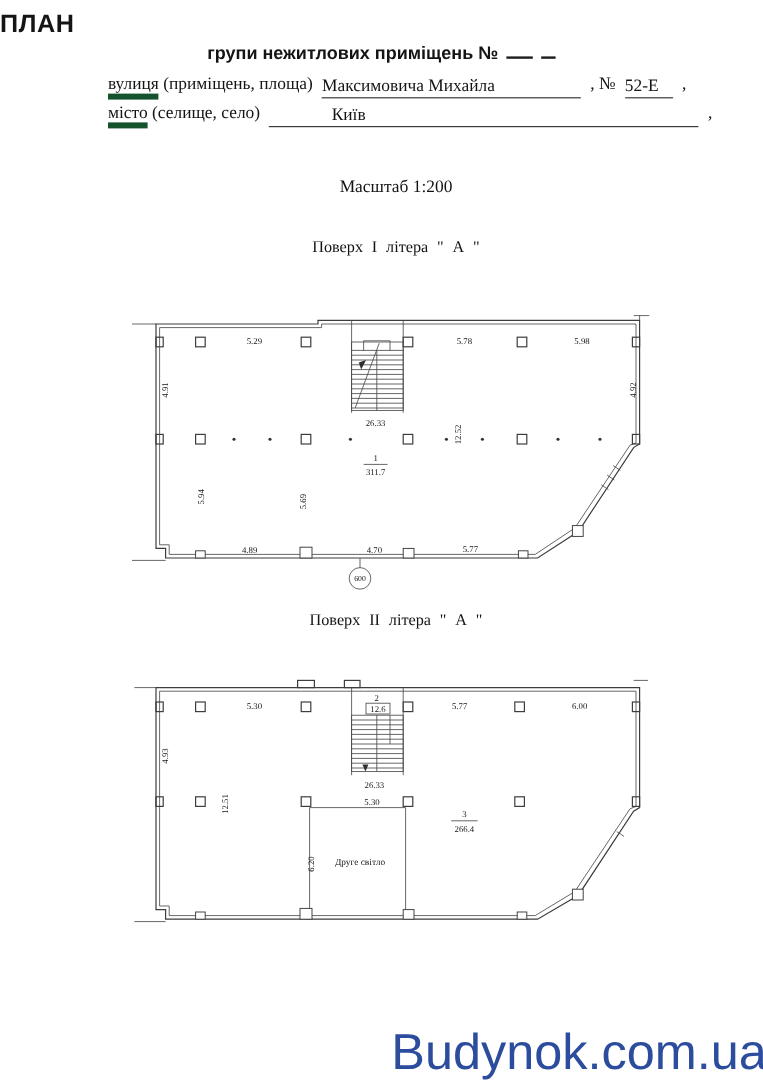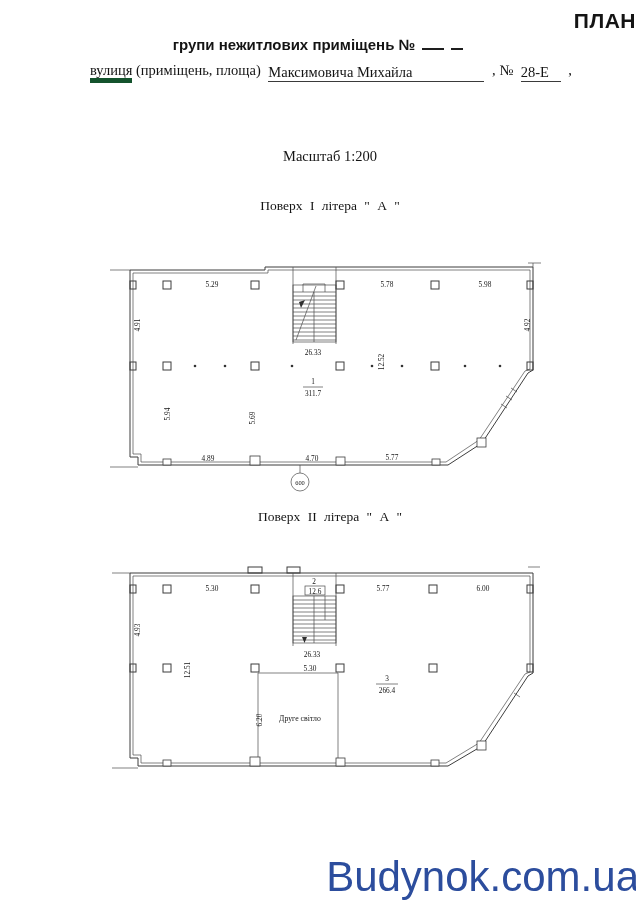--- a/index.html
+++ b/index.html
@@ -1,18 +1,18 @@
 <!DOCTYPE html>
 <html><head>
 <meta charset="utf-8">
 <style>
   html,body{margin:0;padding:0;background:#e8e8e8;}
   .page{position:relative;width:636px;height:900px;background:#ffffff;overflow:hidden;
         font-family:"Liberation Serif",serif;color:#141414;}
-  .title{position:absolute;top:9px;left:0;width:636px;text-align:right;
+  .title{position:absolute;top:9px;left:0;width:636px;text-align:left;
          font-family:"Liberation Sans",sans-serif;font-weight:bold;font-size:21px;letter-spacing:.5px;}
   .subtitle{position:absolute;top:36px;left:0;width:636px;text-align:center;
             font-family:"Liberation Sans",sans-serif;font-weight:bold;font-size:15px;}
   .blank{display:inline-block;border-bottom:2px solid #1e1e1e;height:11px;margin-left:7px;}
   .b1{width:22px;} .b2{width:12px;}
   .frow{position:absolute;left:90px;font-size:14.5px;white-space:nowrap;line-height:19px;}
   .r1{top:61px;} .r2{top:85px;} .r3{top:106px;}
   .ulab{border-bottom:5px solid #14532d;}
   .val{display:inline-block;border-bottom:1px solid #3a3a3a;text-align:left;
        height:18px;vertical-align:bottom;margin:0 4px;}
@@ -42,24 +42,29 @@
   <div class="title">ПЛАН</div>
 
   <div class="subtitle">
     <span>групи нежитлових приміщень №</span><span class="blank b1"></span><span class="blank b2"></span>
   </div>
 
   <div class="frow r1">
     <span><span class="ulab">вулиця</span><span> (приміщень, площа)</span></span>
     <span class="val v-street">Максимовича Михайла</span>
     <span>, №</span>
-    <span class="val v-no">28-Е</span>
+    <span class="val v-no">52-Е</span>
     <span>,</span>
   </div>
 
+  <div class="frow r2">
+    <span><span class="ulab">місто</span><span> (селище, село)</span></span>
+    <span class="val v-city">Київ</span>
+    <span>,</span>
+  </div>
 
 
   <div class="scale">Масштаб 1:200</div>
 
   <div class="caption cap1">Поверх  I  літера  " А "</div>
 
   <svg class="plan p1" width="440" height="240" viewBox="0 0 440 240">
     <g>
       <path class="w" d="M20,14 H155 V11 H423 V114 L418,117 L372,187 L338,209 H28 V201 H20 Z"></path>
       <path class="thin" d="M23,17 H158 V14 H420 V113 L415,115 L369,184 L336,206 H31 V198 H23 Z"></path>

